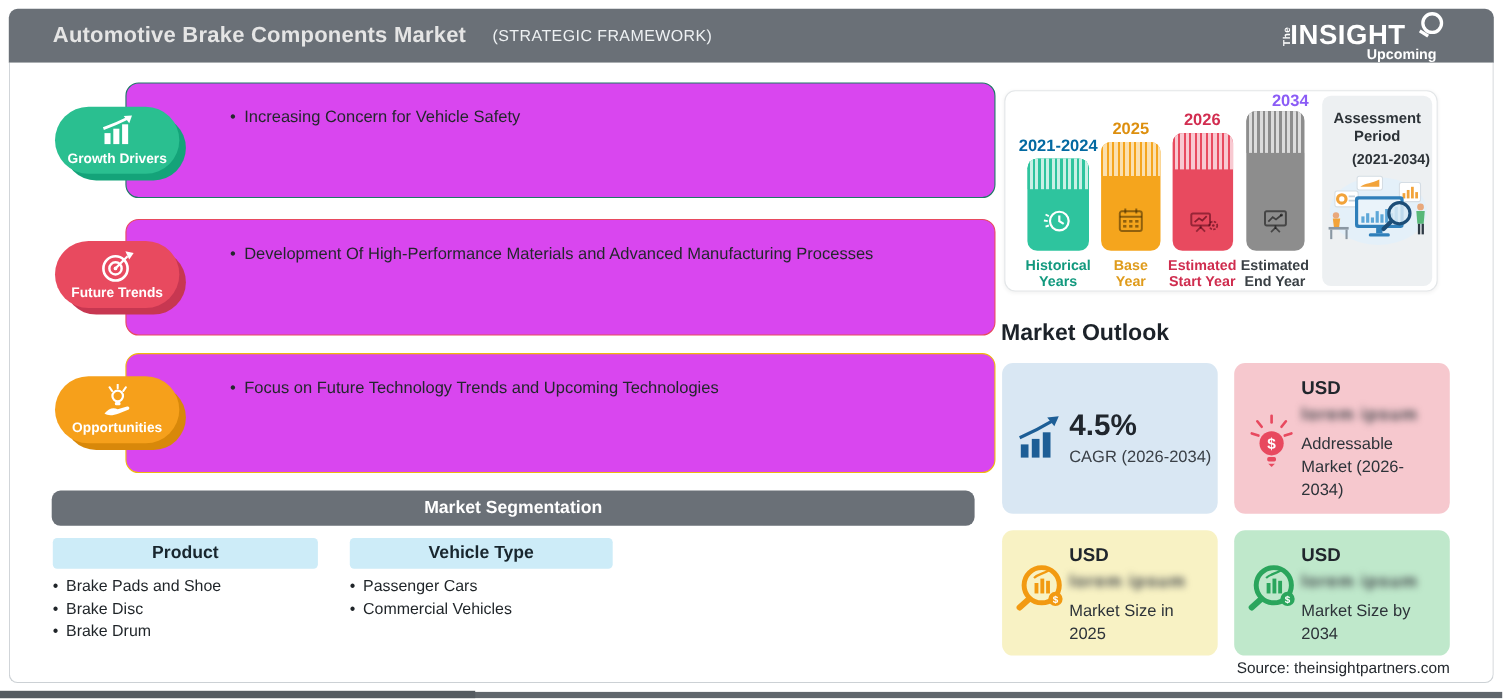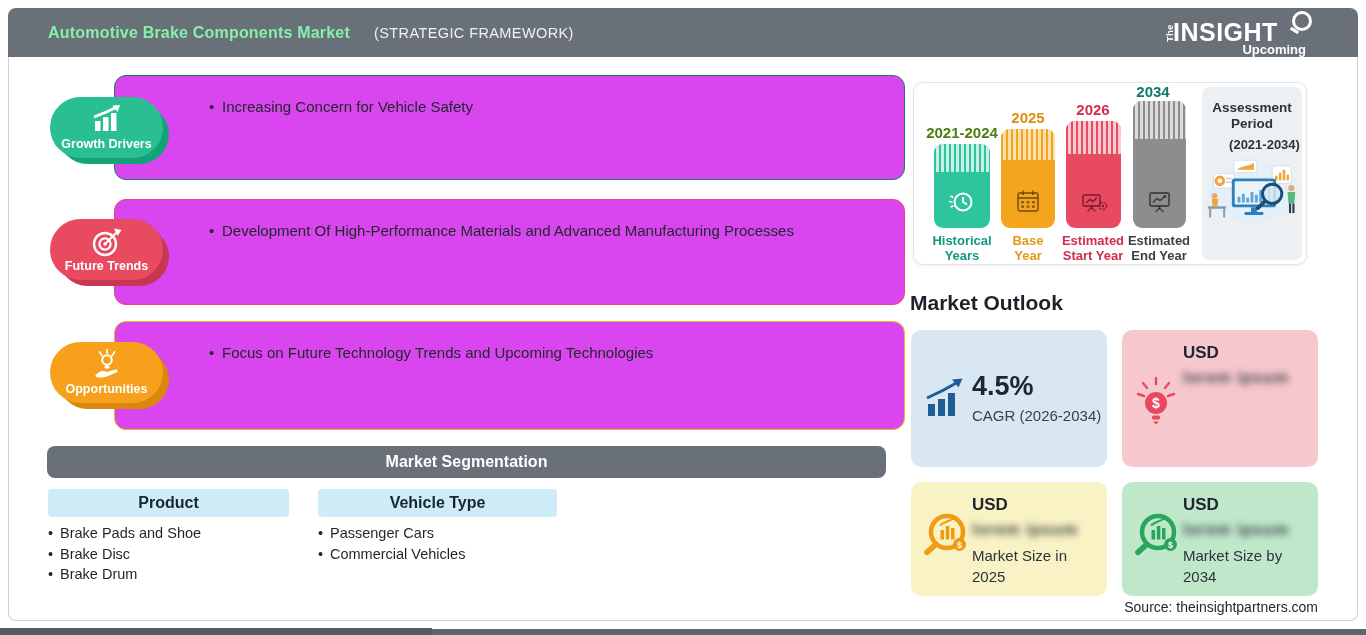--- a/index.html
+++ b/index.html
@@ -2,21 +2,21 @@
 <html><head>
 <meta charset="utf-8">
 <style>
   html,body{margin:0;padding:0;background:#fff;}
   #page{position:relative;width:1366px;height:635px;background:#fff;
         font-family:"Liberation Sans",sans-serif;overflow:hidden;}
 
   
   .header{position:absolute;left:8px;top:8px;right:8px;height:49px;background:#6a7077;
           border-radius:8px 8px 0 0;display:flex;align-items:center;}
-  .header-title{margin-left:40px;color:#86efac;font-size:16px;font-weight:bold;letter-spacing:.2px;}
+  .header-title{margin-left:40px;color:#e5e5e5;font-size:20px;font-weight:bold;letter-spacing:.2px;}
   .header-subtitle{color:#eef1f3;font-size:14.5px;font-weight:400;margin-left:24px;letter-spacing:.4px;}
   .logo{position:absolute;right:60px;top:10px;color:#fff;width:132px;height:40px;}
   .logo-the{position:absolute;left:-5px;top:10px;transform:rotate(-90deg);font-size:9px;font-weight:bold;letter-spacing:.5px;}
   .logo-insight{position:absolute;left:7px;top:0;font-size:25px;font-weight:800;letter-spacing:.5px;}
   .logo-circle{position:absolute;right:-14px;top:-7px;width:14px;height:14px;border:3px solid #fff;border-radius:50%;}
   .logo-handle{position:absolute;right:-1px;top:11px;width:9px;height:3px;background:#fff;transform:rotate(32deg);}
   .logo-partners{position:absolute;right:-8px;top:24px;font-size:13px;font-weight:bold;}
 
   
   .panel{position:absolute;left:8px;top:57px;right:8px;height:563px;background:#fff;
@@ -61,24 +61,24 @@
   #tbar-1{left:20px;top:61px;width:56px;height:84px;background:#2ec49e;}
   #tbar-1 .stripes{height:28px;background:repeating-linear-gradient(90deg,#2ec49e 0 2px,#c9f0e5 2px 5px);}
   #tbar-2{left:87px;top:46px;width:54px;height:99px;background:#f5a51d;}
   #tbar-2 .stripes{height:31px;background:repeating-linear-gradient(90deg,#f5a51d 0 2px,#fbe0ae 2px 5px);}
   #tbar-3{left:152px;top:38px;width:55px;height:107px;background:#e84a5f;}
   #tbar-3 .stripes{height:33px;background:repeating-linear-gradient(90deg,#e84a5f 0 2px,#f8c9d1 2px 5px);}
   #tbar-4{left:219px;top:18px;width:53px;height:127px;background:#8d8d8d;}
   #tbar-4 .stripes{height:38px;background:repeating-linear-gradient(90deg,#8d8d8d 0 2px,#dcdcdc 2px 5px);}
   .tbar-icon{position:absolute;bottom:9px;width:100%;text-align:center;}
   .tyear{position:absolute;transform:translateX(-50%);font-weight:bold;font-size:15px;white-space:nowrap;}
-  #tyear-1{left:48px;top:41px;color:#4d7c0f;}
+  #tyear-1{left:48px;top:41px;color:#0369a1;}
   #tyear-2{left:114px;top:26px;color:#dd8f0e;}
   #tyear-3{left:179px;top:18px;color:#d22d50;}
-  #tyear-4{left:239px;top:0px;color:#0f766e;text-align:right;}
+  #tyear-4{left:259px;top:0px;color:#8b5cf6;text-align:right;}
   .tlabel{position:absolute;top:150px;transform:translateX(-50%);width:72px;text-align:center;
           font-weight:bold;font-size:13px;line-height:15px;}
   #tlabel-1{left:48px;color:#12997e;}
   #tlabel-2{left:114px;color:#df9b1b;}
   #tlabel-3{left:179px;color:#cf2c4e;}
   #tlabel-4{left:245px;color:#3a4045;}
   #assess{position:absolute;left:288px;top:4px;width:100px;height:173px;background:#edf0f2;
           border-radius:8px;text-align:center;}
   .assess-title{font-size:13.5px;font-weight:bold;color:#2c3237;margin-top:13px;line-height:16px;}
   .assess-range{font-size:13px;font-weight:600;color:#2c3237;margin-top:5px;padding-left:25px;}
@@ -357,20 +357,21 @@
         </g>
         <circle cx="21" cy="27" r="11" fill="#e8495f"></circle>
         <text x="21" y="32" text-anchor="middle" font-size="14" font-weight="bold" fill="#fff" font-family="Liberation Sans, sans-serif">$</text>
         <rect x="17" y="39.5" width="8" height="4" rx="1.5" fill="#e8495f"></rect>
         <path d="M18 45.5 L24 45.5 L21 48.5 Z" fill="#e8495f"></path>
       </svg>
     </span>
     <span class="oc-text">
       <div class="oc-usd">USD</div>
       <div class="oc-blur">lorem ipsum</div>
+      <div class="oc-label">Addressable Market (2026-2034)</div>
     </span>
   </div>
 
   <div class="ocard" id="ocard-3">
     <span class="oc-icon-mag">
       <svg width="56" height="56" viewBox="0 0 56 56">
         <circle cx="30" cy="22" r="16" stroke="#f29a11" stroke-width="4.5" fill="none"></circle>
         <rect x="23.5" y="20" width="3.5" height="9.5" fill="#f29a11"></rect>
         <rect x="28.8" y="16" width="3.5" height="13.5" fill="#f29a11"></rect>
         <rect x="34" y="18" width="3.5" height="11.5" fill="#f29a11"></rect>

